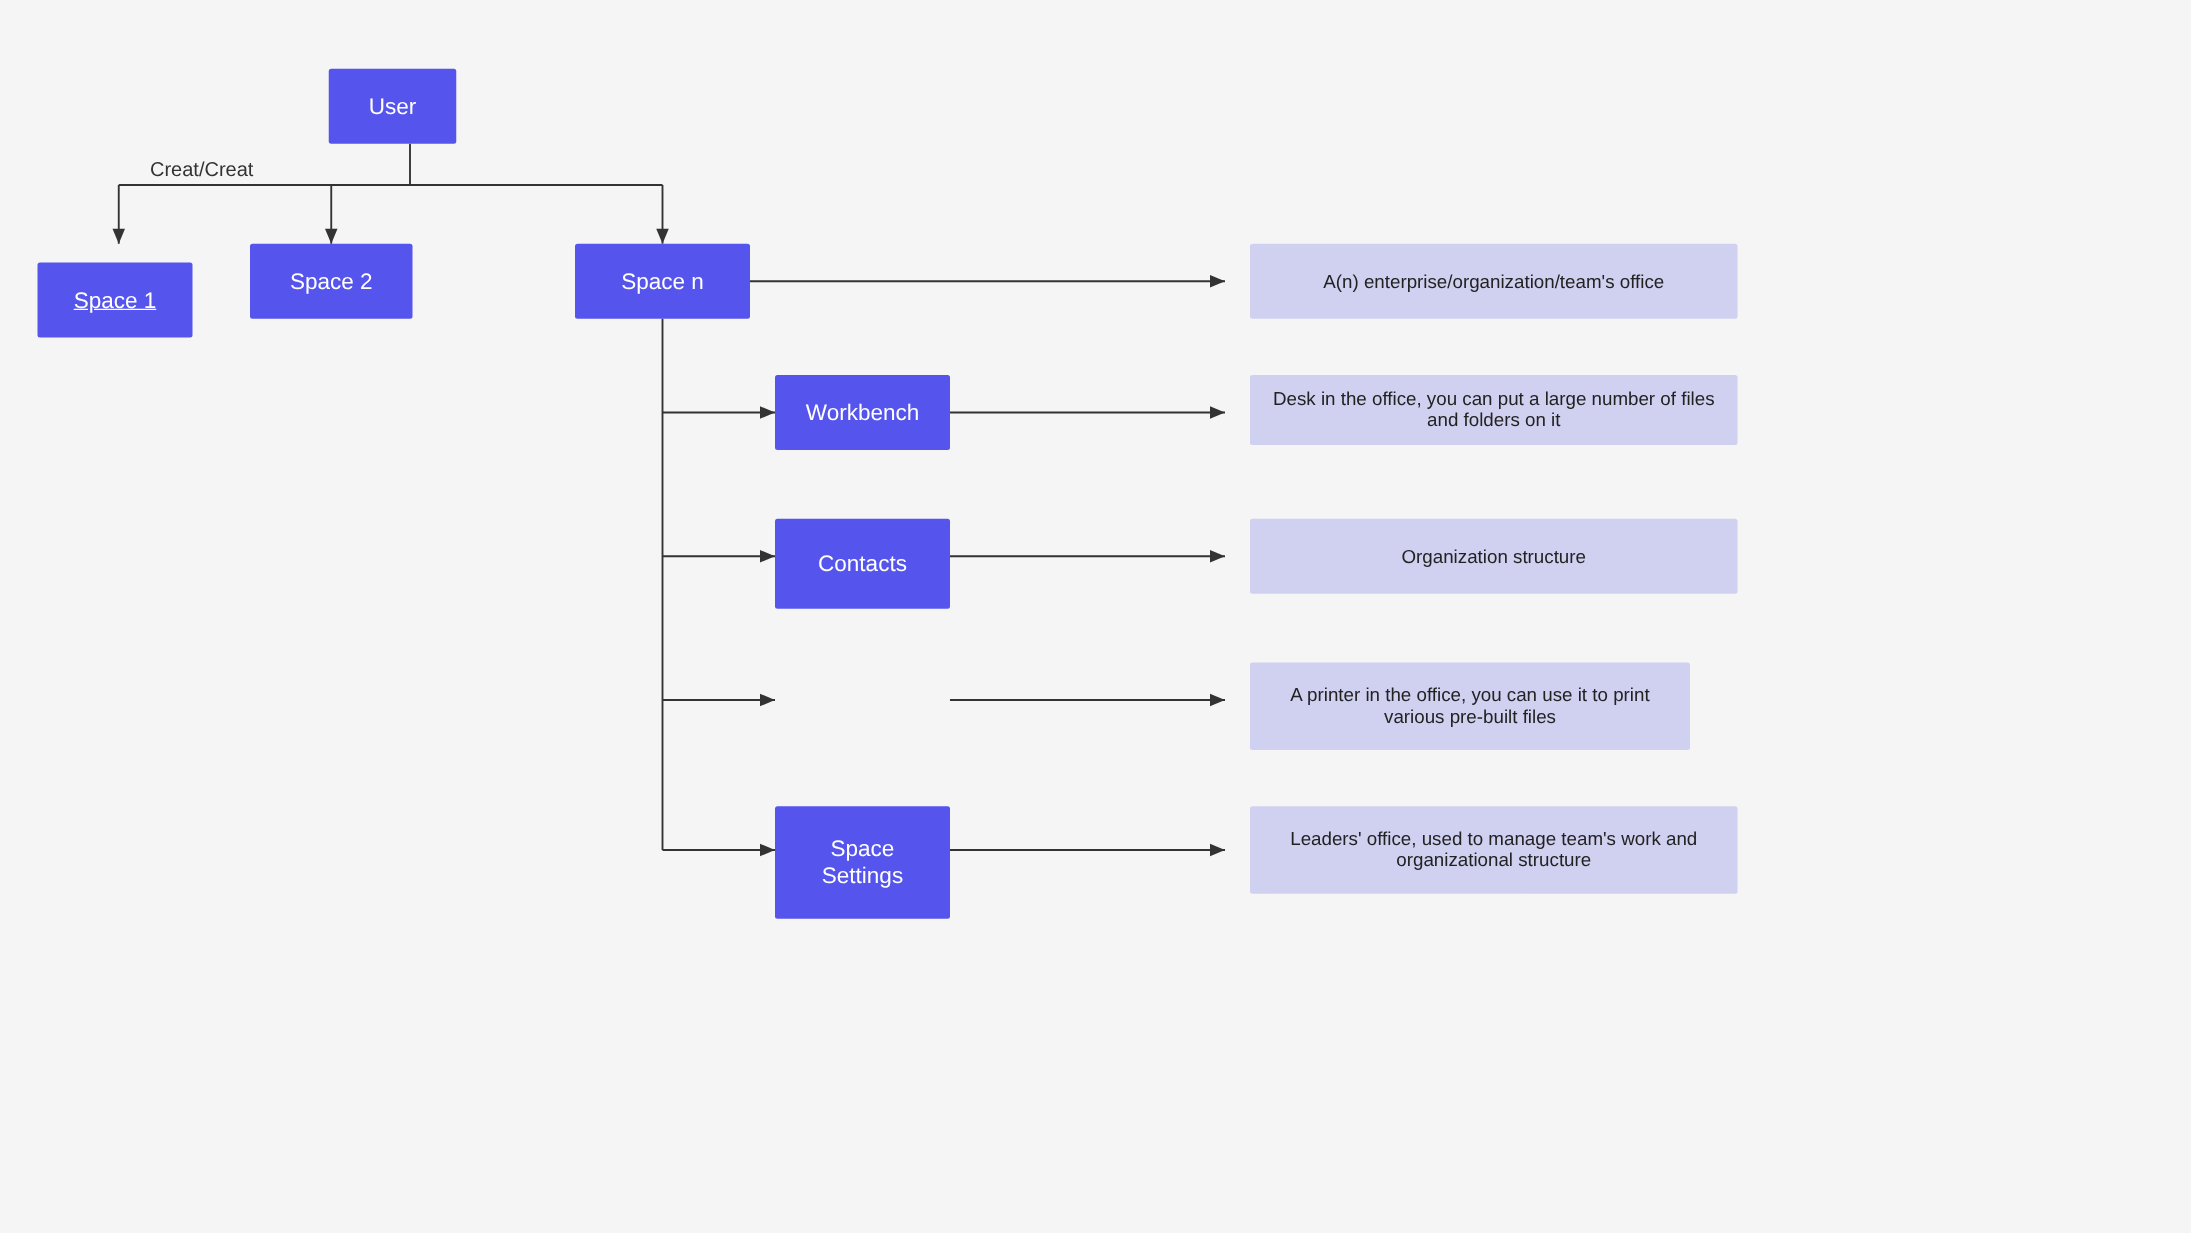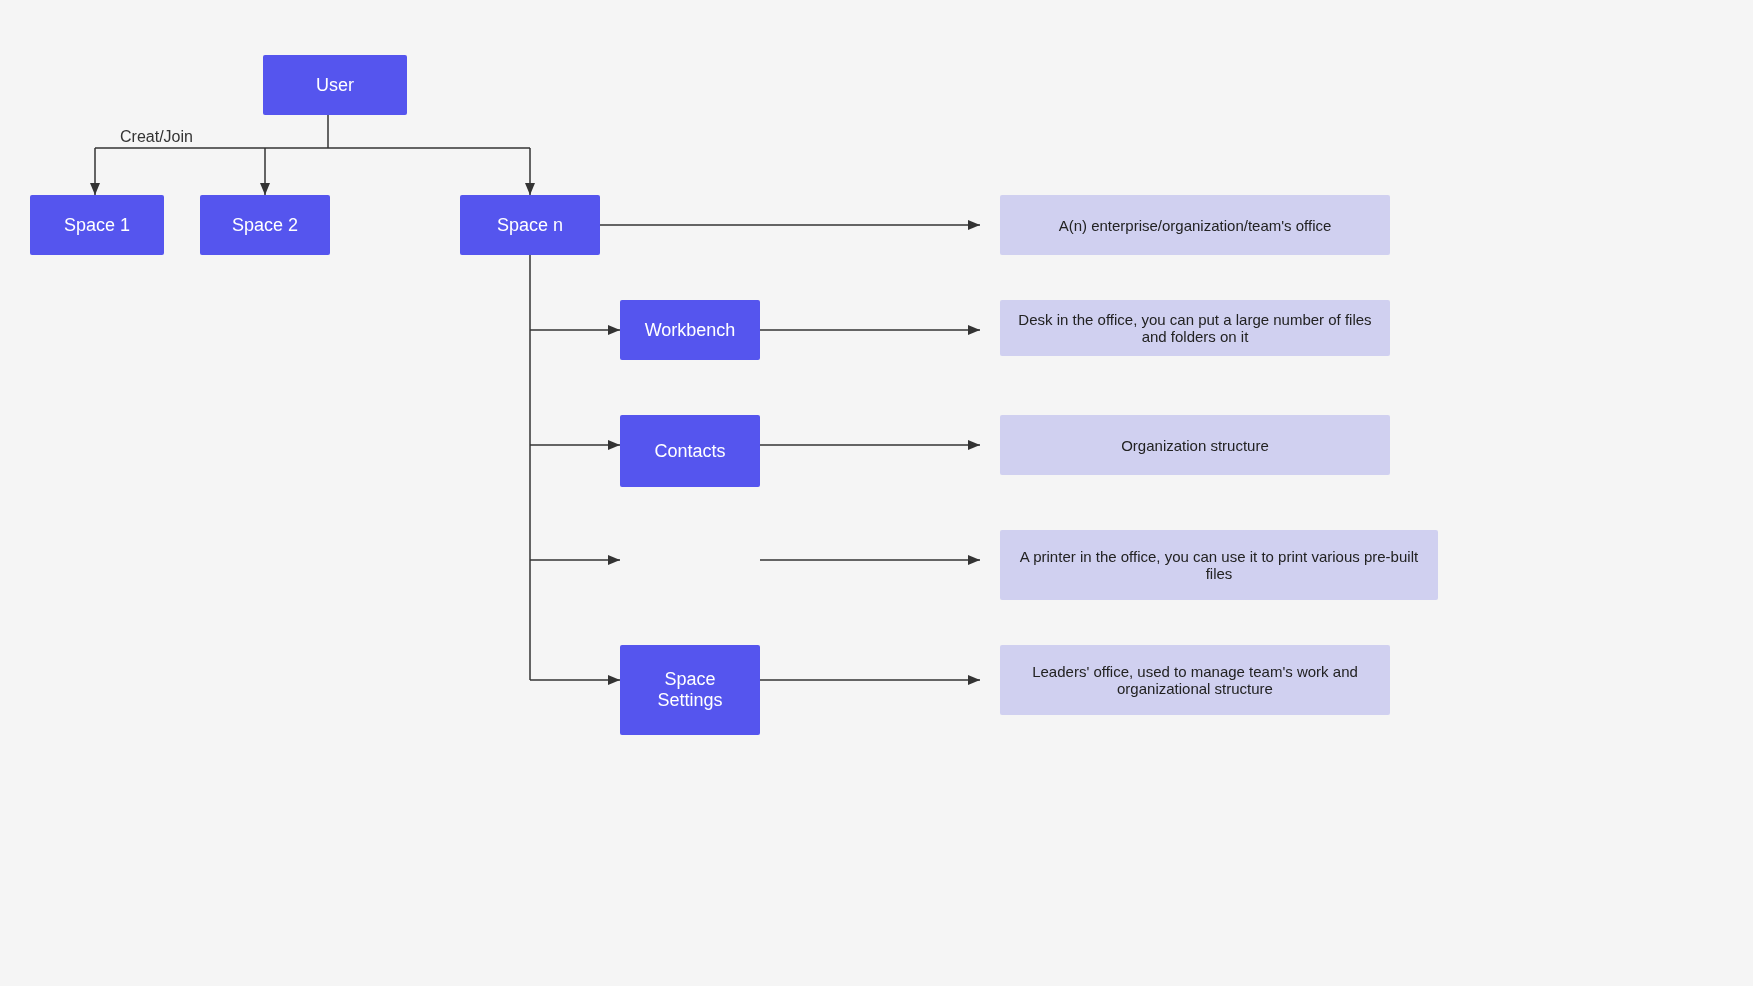--- a/index.html
+++ b/index.html
@@ -97,25 +97,25 @@
     <line x1="760" y1="560" x2="980" y2="560" stroke="#333" stroke-width="1.5"></line>
     <polygon points="980,560 968,555 968,565" fill="#333"></polygon>
 
     <line x1="530" y1="680" x2="620" y2="680" stroke="#333" stroke-width="1.5"></line>
     <polygon points="620,680 608,675 608,685" fill="#333"></polygon>
 
     <line x1="760" y1="680" x2="980" y2="680" stroke="#333" stroke-width="1.5"></line>
     <polygon points="980,680 968,675 968,685" fill="#333"></polygon>
   </svg>
 
-  <div class="node-blue" style="left:263px; top:55px; width:144px; height:60px;">
+  <div class="node-blue" style="left:263px; top:55px; width:102px; height:60px;">
     <span>User</span>
   </div>
 
-  <div class="node-blue" style="left:30px; top:195px; width:134px; height:60px;">
+  <div class="node-blue" style="left:30px; top:210px; width:124px; height:60px;text-decoration:underline;">
     <span>Space 1</span>
   </div>
 
   <div class="node-blue" style="left:200px; top:195px; width:130px; height:60px;">
     <span>Space 2</span>
   </div>
 
   <div class="node-blue" style="left:460px; top:195px; width:140px; height:60px;">
     <span>Space n</span>
   </div>
@@ -128,35 +128,35 @@
     <span>Contacts</span>
   </div>
 
 
   <div class="node-blue" style="left:620px; top:645px; width:140px; height:90px;">
     <span style="white-space:pre-line; text-align:center;">Space
 Settings</span>
   </div>
 
   <div class="label-text" style="left:120px; top:128px;">
-    <span>Creat/Join</span>
+    <span>Creat/Creat</span>
   </div>
 
   <div class="node-lavender" style="left:980px; top:195px; width:390px; height:60px;">
     <span>A(n) enterprise/organization/team's office</span>
   </div>
 
   <div class="node-lavender" style="left:980px; top:300px; width:390px; height:56px;">
     <span>Desk in the office, you can put a large number of files and folders on it</span>
   </div>
 
   <div class="node-lavender" style="left:980px; top:415px; width:390px; height:60px;">
     <span>Organization structure</span>
   </div>
 
-  <div class="node-lavender" style="left:980px; top:530px; width:438px; height:70px;">
+  <div class="node-lavender" style="left:980px; top:530px; width:352px; height:70px;">
     <span>A printer in the office, you can use it to print various pre-built files</span>
   </div>
 
   <div class="node-lavender" style="left:980px; top:645px; width:390px; height:70px;padding-left:16px;">
     <span>Leaders' office, used to manage team's work and organizational structure</span>
   </div>
 </div>
 
 </body></html>

